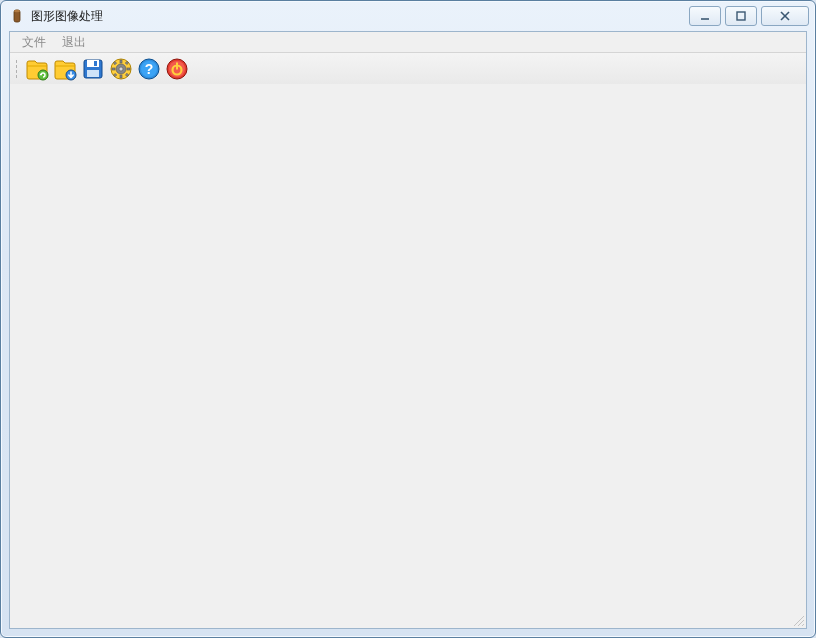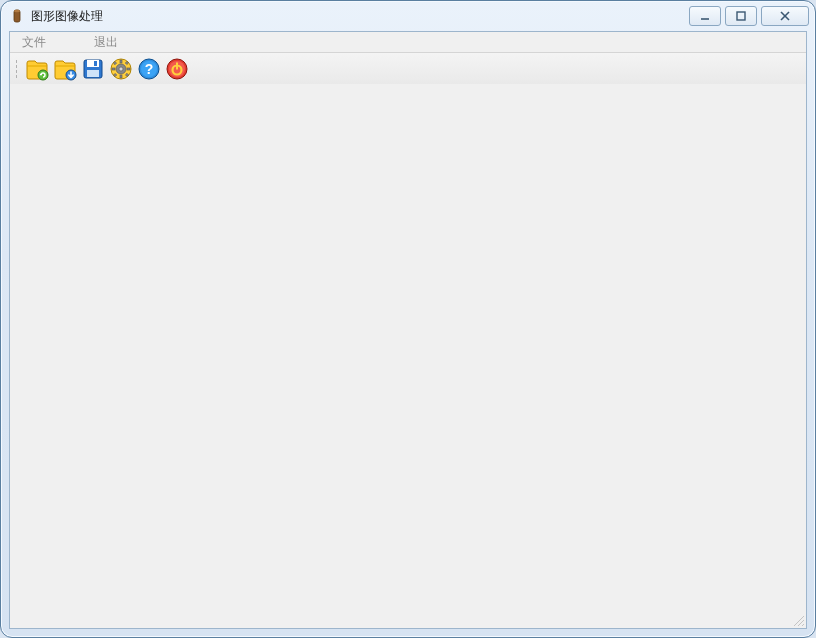--- a/index.html
+++ b/index.html
@@ -11,21 +11,21 @@
     font-size: 12px;
     background: #d9e4f1;
     overflow: hidden;
   }
   .window-frame {
     position: relative;
     width: 816px;
     height: 638px;
     box-sizing: border-box;
     border: 1px solid #5a7fa0;
-    border-radius: 12px;
+    border-radius: 6px;
     background: linear-gradient(to bottom, #eaf2fb 0%, #dde8f5 40%, #d6e3f2 100%);
     box-shadow: inset 0 0 0 1px #f4f9ff;
   }
   
   .titlebar {
     height: 30px;
     display: flex;
     align-items: center;
     padding: 0 4px 0 8px;
     box-sizing: border-box;
@@ -74,21 +74,20 @@
     box-sizing: border-box;
   }
   
   .menubar {
     height: 20px;
     background: #f0f0f0;
     display: flex;
     align-items: center;
     padding: 0 4px;
     font-size: 12px;
-    gap: 32px;
   }
   .menu-item {
     color: #8a8a8a;
     padding: 2px 8px;
   }
   
   .toolbar {
     height: 32px;
     background: linear-gradient(to bottom,#f4f4f4,#e9e9e9);
     border-top: 1px solid #d5d5d5;

